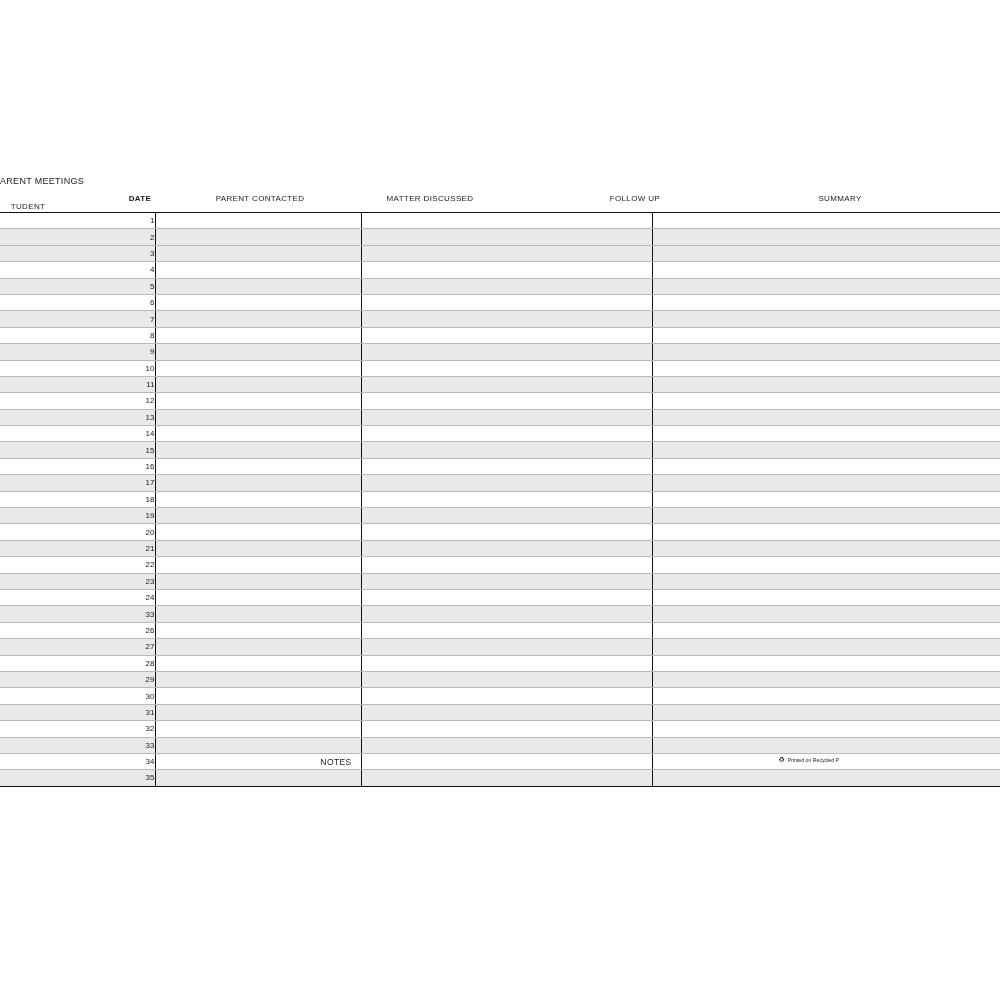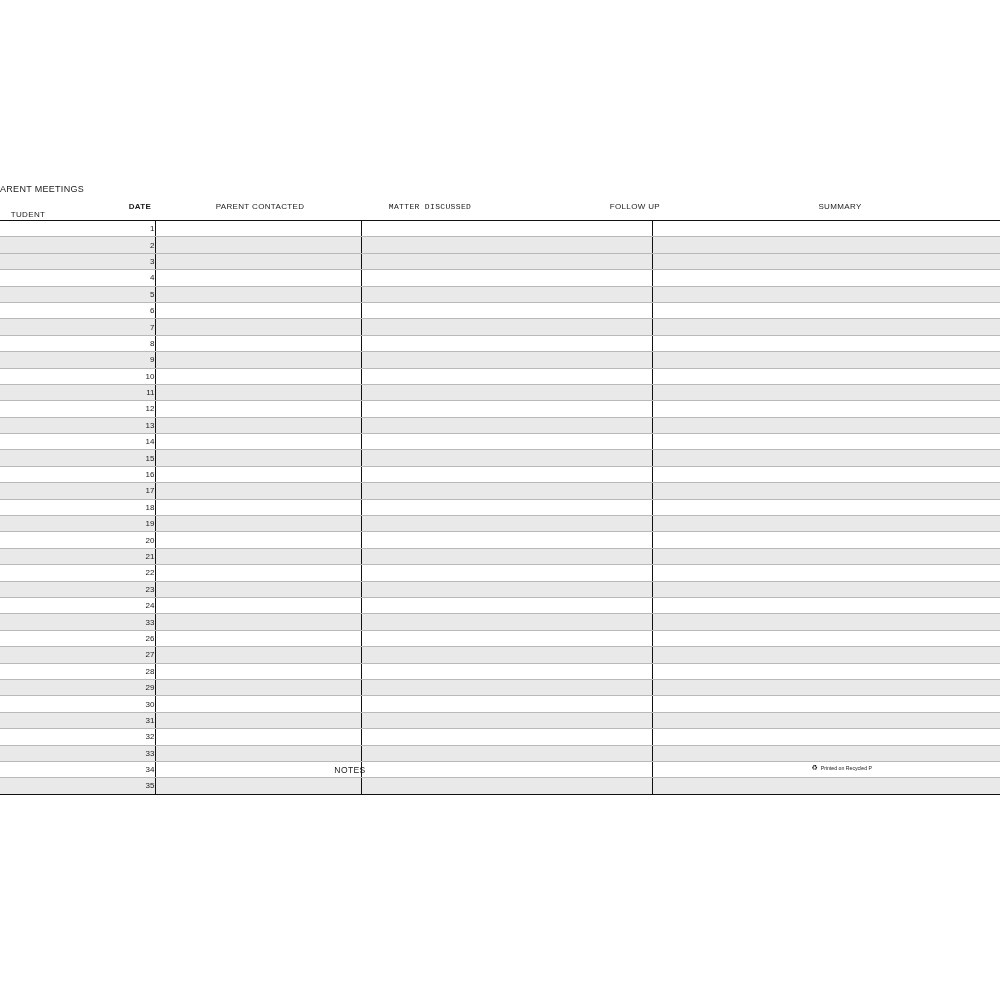--- a/index.html
+++ b/index.html
@@ -12,25 +12,24 @@
     height: 1000px;
     font-family: "Liberation Sans", sans-serif;
     overflow: hidden;
     position: relative;
   }
 
   
   .sheet {
     position: absolute;
     left: 0;
-    top: 172px;
+    top: 164px;
     width: 839px;
     height: 612px;
     background: #ffffff;
-    padding-left: 33px;
   }
 
   .form-title {
     position: absolute;
     left: 0;
     top: 12px;
     font-size: 9px;
     letter-spacing: 0.3px;
     color: #1a1a1a;
     white-space: nowrap;
@@ -105,21 +104,20 @@
   
   .notes-label {
     position: absolute;
     top: 593px;
     left: 0;
     width: 672px;
     text-align: center;
     font-size: 8.5px;
     letter-spacing: 0.4px;
     color: #1a1a1a;
-    margin-left: 14px;
   }
   .recycle {
     position: absolute;
     top: 592px;
     right: 0;
     display: flex;
     align-items: center;
     gap: 3px;
     font-size: 5.2px;
     color: #1a1a1a;
@@ -135,21 +133,21 @@
 <body>
 
 <div class="sheet">
 
   <div class="form-title">ARENT MEETINGS</div>
 
   <div class="col-headers">
     <div class="col-header" style="left:0px;width:56px;margin-top:8px;">TUDENT</div>
     <div class="col-header" style="left:95px;width:90px;font-weight:bold;">DATE</div>
     <div class="col-header" style="left:180px;width:160px;">PARENT CONTACTED</div>
-    <div class="col-header" style="left:350px;width:160px;font-family:Liberation Mono, monospace;">MATTER DISCUSSED</div>
+    <div class="col-header" style="left:350px;width:160px;">MATTER DISCUSSED</div>
     <div class="col-header" style="left:500px;width:160px;text-align:right;">FOLLOW UP</div>
     <div class="col-header" style="left:745px;width:190px;">SUMMARY</div>
   </div>
 
   <div class="grid">
     <table class="rows">
       <tbody id="rows-body">
           <tr>
             <td class="c-student">1</td>
             <td class="c-date"></td>

